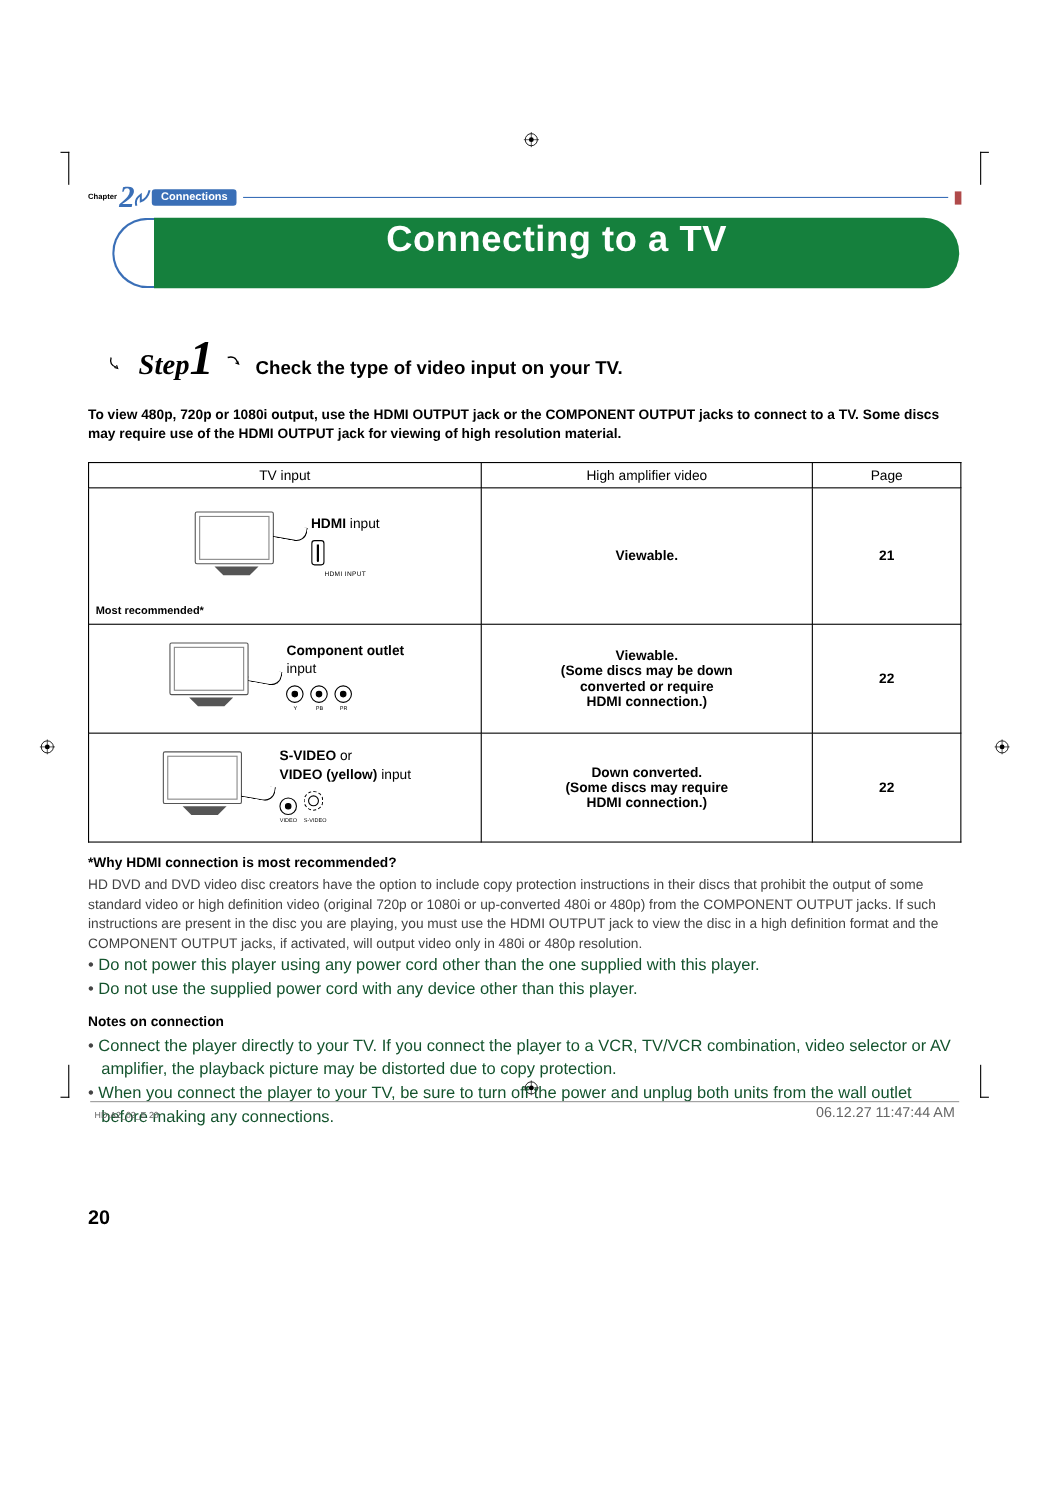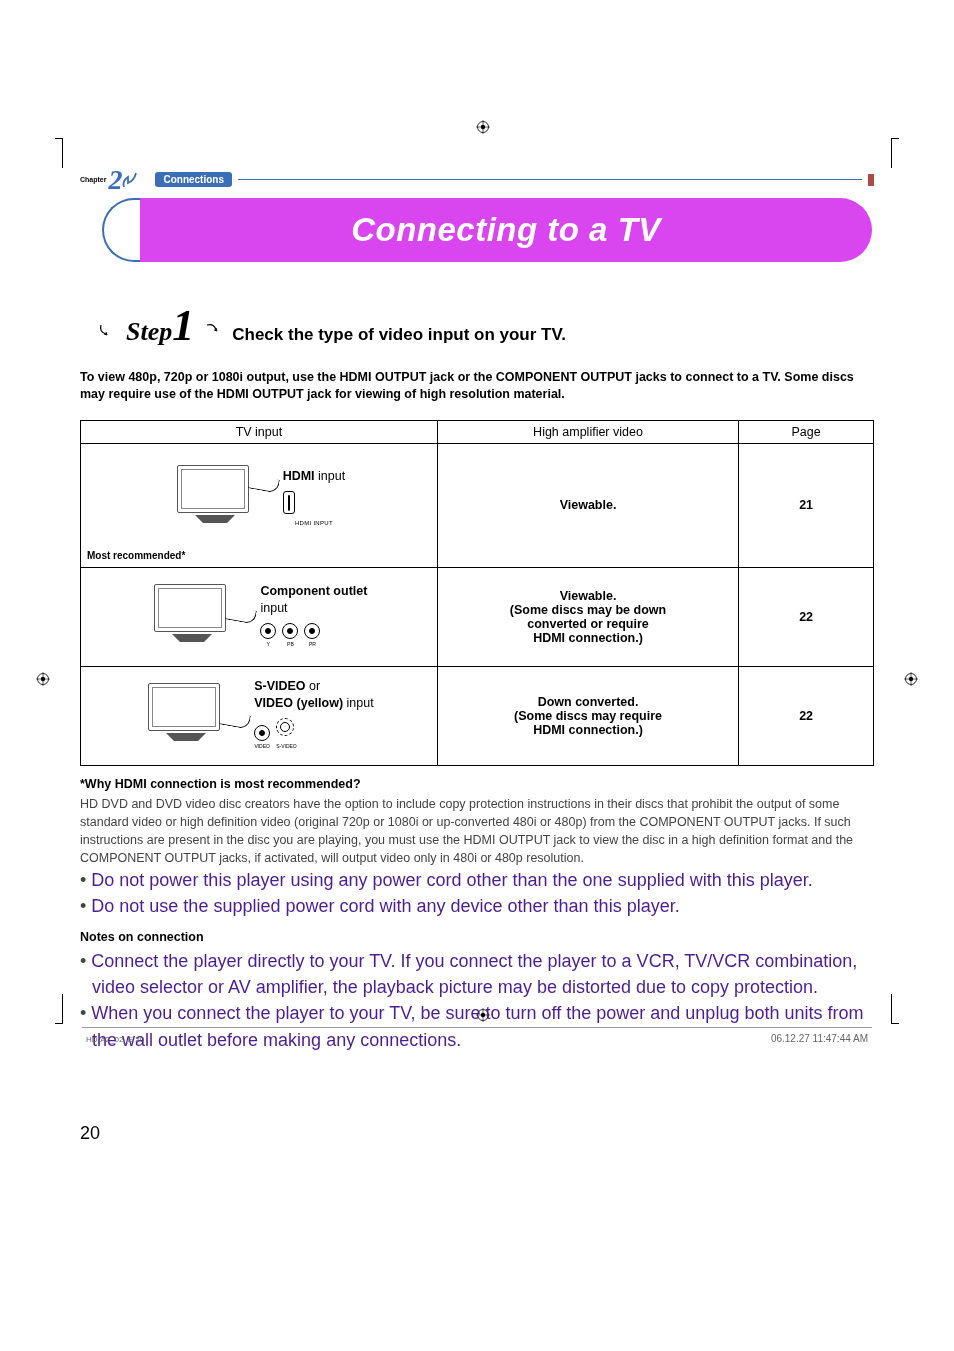--- a/index.html
+++ b/index.html
@@ -25,34 +25,34 @@
   .corner-bl::before{content:""; position:absolute; bottom:0; left:-8px; width:8px; height:0.5px; background:#000;}
   .corner-br {position:absolute; bottom:160px; right:62px; width:20px; height:30px; border-right:0.5px solid #000;}
   .corner-br::before{content:""; position:absolute; bottom:0; right:-8px; width:8px; height:0.5px; background:#000;}
 
   .content { padding: 50px 18px 0 18px; }
 
   .chapter-line { display:flex; align-items:center; margin-bottom: 6px; }
   .chapter-label { font-size:7px; font-weight:bold; color:#000; margin-right:2px; }
   .chapter-num { font-family: "Times New Roman", serif; font-style: italic; font-weight:bold; font-size:28px; color:#3a6fb7; line-height:0.7; }
   .chapter-sep { width:16px; height:18px; }
-  .chapter-badge { background:#3a6fb7; color:#fff; font-size:10px; font-weight:bold; padding:2px 8px; border-radius:3px;margin-left:17px; }
+  .chapter-badge { background:#3a6fb7; color:#fff; font-size:10px; font-weight:bold; padding:2px 8px; border-radius:3px; }
   .chapter-rule { flex:1; height:1px; background:#3a6fb7; margin-left:6px; }
   .right-red { width:6px; height:12px; background:#b04a4a; margin-left:6px; }
 
   .title-banner { position:relative; height:64px; margin: 8px 0 38px 0; }
   .banner-left-curve {
     position:absolute; left:22px; top:0; bottom:0; width:40px;
     border:2.5px solid #3a6fb7; border-right:none;
     border-top-left-radius: 34px; border-bottom-left-radius: 34px;
   }
   .banner-body {
     position:absolute; left:60px; right:2px; top:0; bottom:0;
-    background:#d946ef; border-top-right-radius: 34px; border-bottom-right-radius: 34px;
-    display:flex; align-items:center; justify-content:center;font-style:italic;
+    background:#15803d; border-top-right-radius: 34px; border-bottom-right-radius: 34px;
+    display:flex; justify-content:center;
   }
   .banner-body h1 { color:#fff; font-size:33px; font-weight:bold; letter-spacing:0.5px; }
 
   .step-row { display:flex; align-items:baseline; gap:10px; margin: 0 0 18px 18px; }
   .step-label { font-family:"Times New Roman", serif; font-style:italic; font-weight:bold; font-size:26px; position:relative; }
   .step-num { font-family:"Times New Roman", serif; font-style:italic; font-weight:bold; font-size:44px; }
   .step-desc { font-weight:bold; font-size:17px; }
 
   .intro { font-size:12.5px; font-weight:bold; line-height:1.4; margin-bottom: 16px; }
 
@@ -66,28 +66,28 @@
   .cell-row.tall { height:96px; }
   .tv-ill { flex: 0 0 auto; }
   .cell-label { text-align:left; font-size:12.5px; line-height:1.35; }
   .cell-label .b { font-weight:bold; }
 
   .recommend { font-weight:bold; font-size:10px; text-align:left; margin-top:4px; }
 
   .section-head { font-weight:bold; font-size:12.5px; margin-top:11px; margin-bottom:4px; }
   .section-body { font-size:12.5px; line-height:1.45; color:#444; }
   ul.bullets { list-style:none; padding:0; margin:0; }
-  ul.bullets li { font-size:18px; line-height:1.45; color:#4c1d95; padding-left:12px; text-indent:-12px; }
+  ul.bullets li { font-size:15px; line-height:1.45; color:#14532d; padding-left:12px; text-indent:-12px; }
   ul.bullets li::before { content:"• "; color:#444; }
 
-  .page-num { font-size:18px; font-weight:normal; margin-top:70px; }
+  .page-num { font-size:18px; font-weight:bold; margin-top:70px; }
 
   .footer-line { position:absolute; bottom:156px; left:82px; right:82px; height:0.5px; background:#999; }
   .footer-left { position:absolute; bottom:140px; left:86px; font-size:8px; color:#666; }
-  .footer-right { position:absolute; bottom:140px; right:86px; font-size:10px; color:#666;text-align:right; }
+  .footer-right { position:absolute; bottom:140px; right:86px; font-size:13px; color:#666;text-align:right; }
 
   
   .tv { width:96px; height:70px; position:relative; }
   .tv-screen { position:absolute; left:4px; top:2px; width:72px; height:48px; border:1.5px solid #555; border-radius:2px; }
   .tv-screen::after{content:""; position:absolute; left:3px; top:3px; right:3px; bottom:3px; border:0.5px solid #888;}
   .tv-base { position:absolute; left:22px; top:52px; width:40px; height:8px; border-top:8px solid #555; border-left:8px solid transparent; border-right:8px solid transparent;}
   .tv-pointer-curve{ position:absolute; left:76px; top:14px; width:30px; height:14px; border-right:1px solid #000; border-bottom:1px solid #000; border-bottom-right-radius:10px; transform:rotate(10deg); }
   .tv-pointer-curve.mid{ top:26px; }
   .tv-pointer-curve.low{ top:32px; }
 

